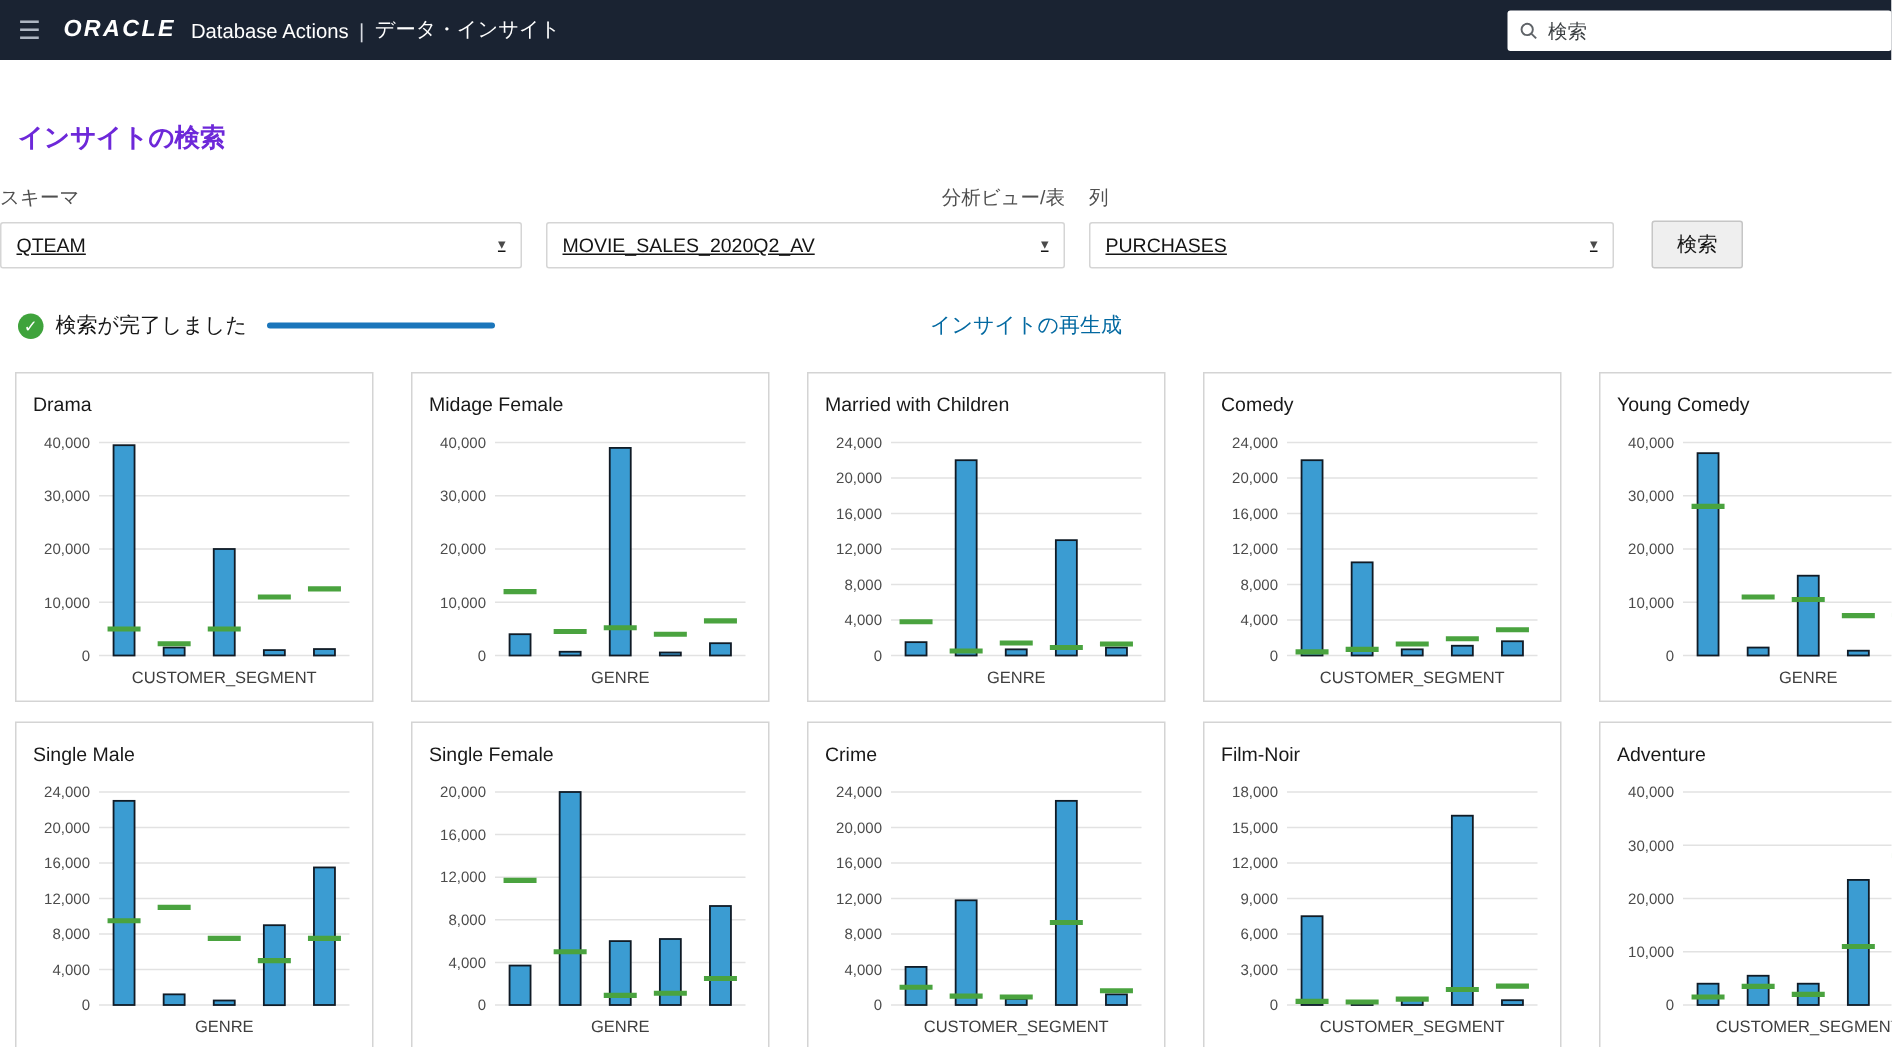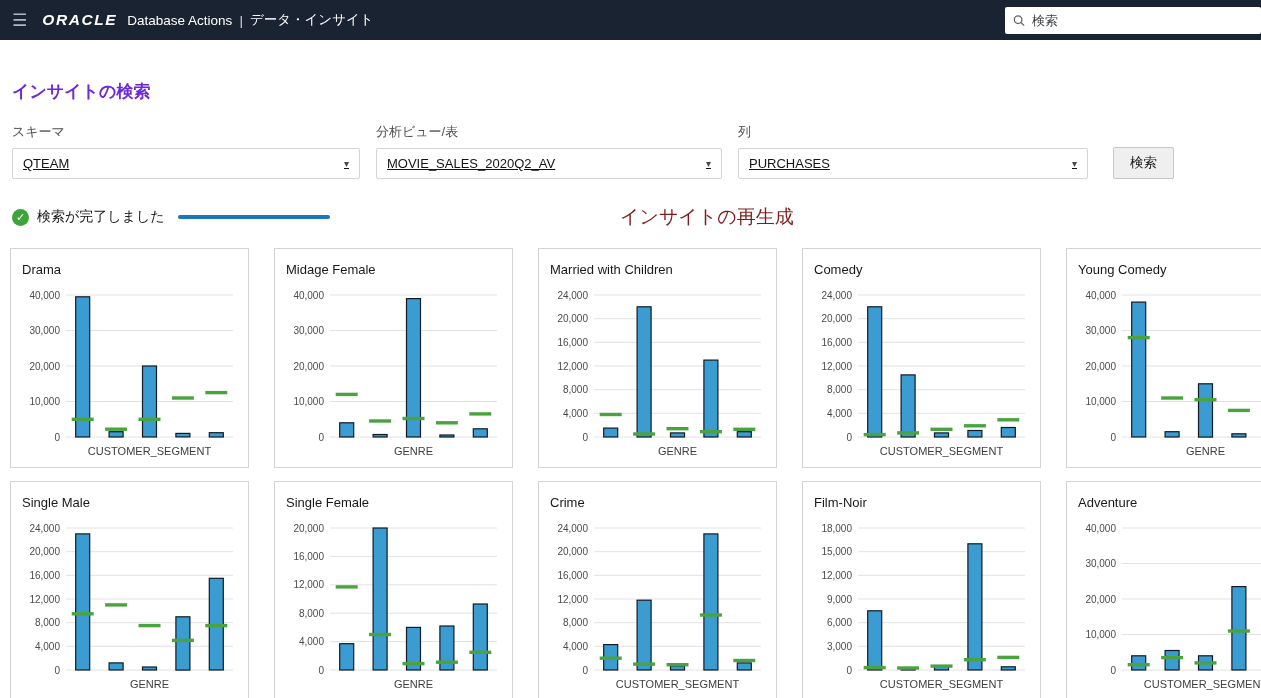--- a/index.html
+++ b/index.html
@@ -19,24 +19,24 @@
   .crumb-sep { margin: 0 7px; color: #d7dbe1; font-size: 13.5px; }
   .pagename { font-size: 13.5px; }
   .searchbox {
     margin-left: auto; background: #fff; height: 27px; width: 256px;
     display: flex; align-items: center; border-radius: 2px; padding: 0 8px; gap: 7px;
   }
   .searchbox input { border: 0; outline: 0; font-size: 13px; width: 100%; color: #222; background: transparent; }
   .searchbox input::placeholder { color: #3c4043; opacity: 1; }
   
   .page-title { font-size: 17px; font-weight: bold; color: #6d28d9; margin: 40px 0 20px 12px; }
-  .filters { display: flex; align-items: flex-end; padding: 0 12px; }
+  .filters { display: flex; align-items: flex-end; padding: 0 0; }
   .field { display: flex; flex-direction: column; gap: 7px; }
   .field.f1 { width: 348px; margin-right: 16px; }
-  .field.f2 { width: 346px; margin-right: 16px; }
+  .field.f2 { width: 346px; margin-right: 16px; text-align: right; }
   .field.f3 { width: 350px; }
   .flabel { font-size: 13px; color: #4f4f4f; }
   .selectbox {
     height: 31px; border: 1px solid #d5d5d5; border-radius: 2px; background: #fff;
     display: flex; align-items: center; justify-content: space-between;
     padding: 0 10px; font-size: 13px; color: #141414; cursor: pointer; text-decoration: underline;
   }
   .chevron { font-size: 10px; color: #4a4a4a; }
   .search-btn {
     height: 32px; margin-left: 25px; padding: 0 16px;
@@ -45,21 +45,21 @@
     font-family: "Liberation Sans", "DejaVu Sans", sans-serif;
   }
   
   .status { position: relative; display: flex; align-items: center; margin: 28px 12px 0; height: 20px; }
   .check {
     width: 17px; height: 17px; border-radius: 50%; background: #3fa33c; color: #fff;
     font-size: 11px; display: flex; align-items: center; justify-content: center; flex: none;
   }
   .status-text { font-size: 14px; color: #161616; margin: 0 13px 0 8px; }
   .progress { width: 152px; height: 4px; background: #1b76bb; border-radius: 2px; }
-  .regen { position: absolute; left: 608px; font-size: 19px; color: #7f1d1d; cursor: pointer; text-decoration: none; }
+  .regen { position: absolute; left: 608px; font-size: 14px; color: #0369a1; cursor: pointer; text-decoration: none; }
   
   .grid { display: grid; grid-template-columns: repeat(5, 1fr); gap: 13px 25px; margin: 21px 10px 8px; }
   .card { border: 1px solid #d4d4d4; background: #fff; padding: 13px 9px 6px; }
   .card-title { font-size: 13px; color: #191919; margin: 0 0 10px 2px; }
   .chart-holder { width: 100%; }
   .chart-holder svg { display: block; }
 </style>
 </head>
 <body>
 

